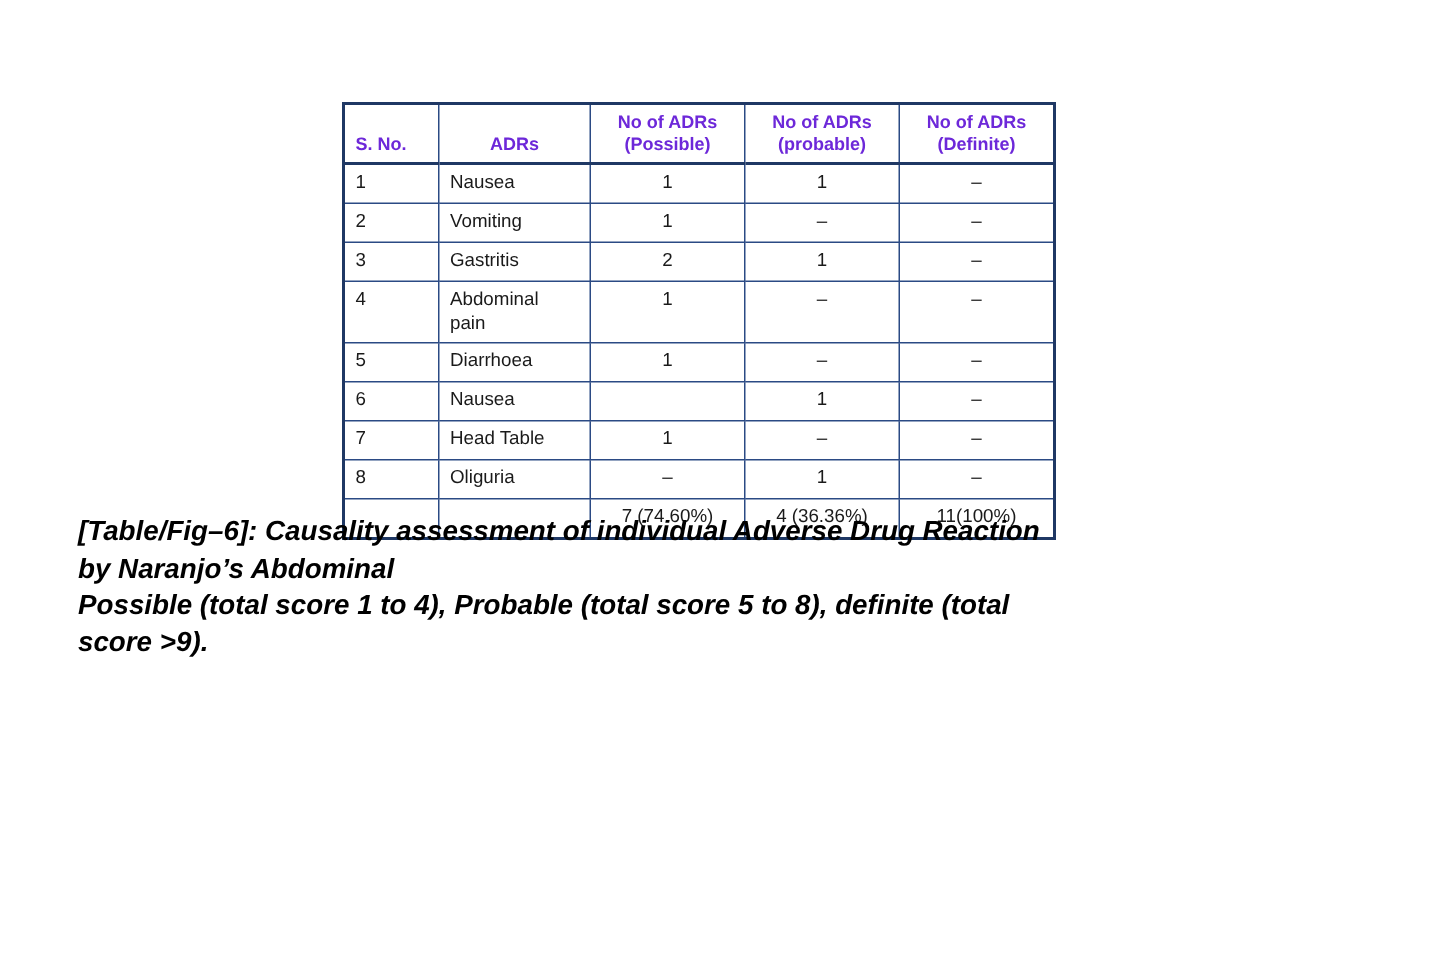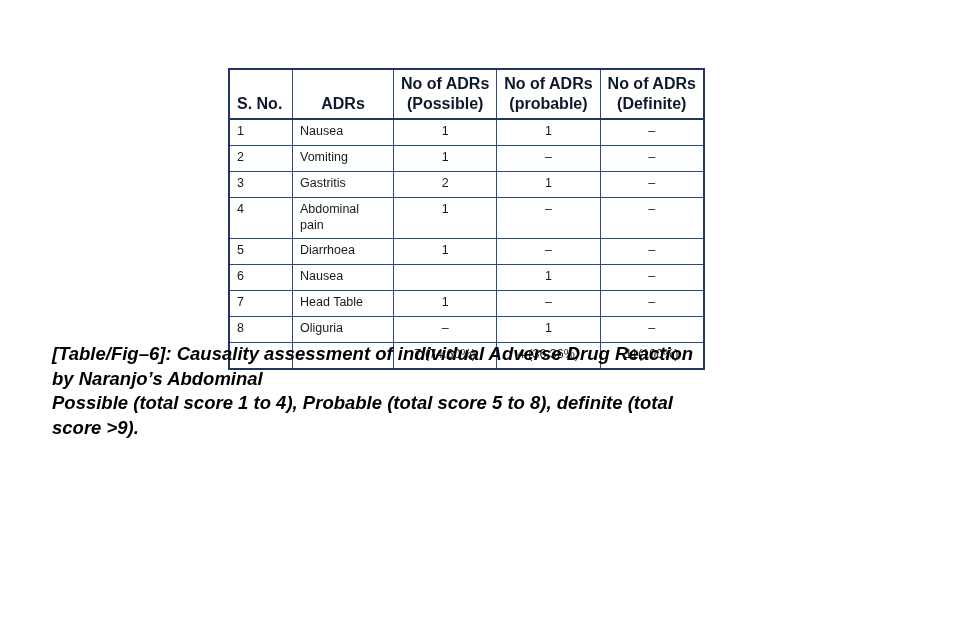--- a/index.html
+++ b/index.html
@@ -31,23 +31,23 @@
   table.adr-table th,
   table.adr-table td {
     border: 1px solid #2b4a84;
     padding: 4px 7px;
     vertical-align: top;
     background: #ffffff;
     line-height: 1.25;
   }
 
   table.adr-table thead th {
-    color: #0f172a;
+    color: #6d28d9;
     font-weight: bold;
-    font-size: 16px;
+    font-size: 12px;
     border-bottom: 2px solid #1f3864;
     vertical-align: bottom;
   }
 
   th.col-sno { width: 48px; text-align: left; }
   th.col-adr { width: 86px; text-align: center; }
   th.col-num { width: 88px; text-align: center; }
 
   td.c-sno { width: 48px; text-align: left; }
   td.c-adr { width: 86px; text-align: left; }

